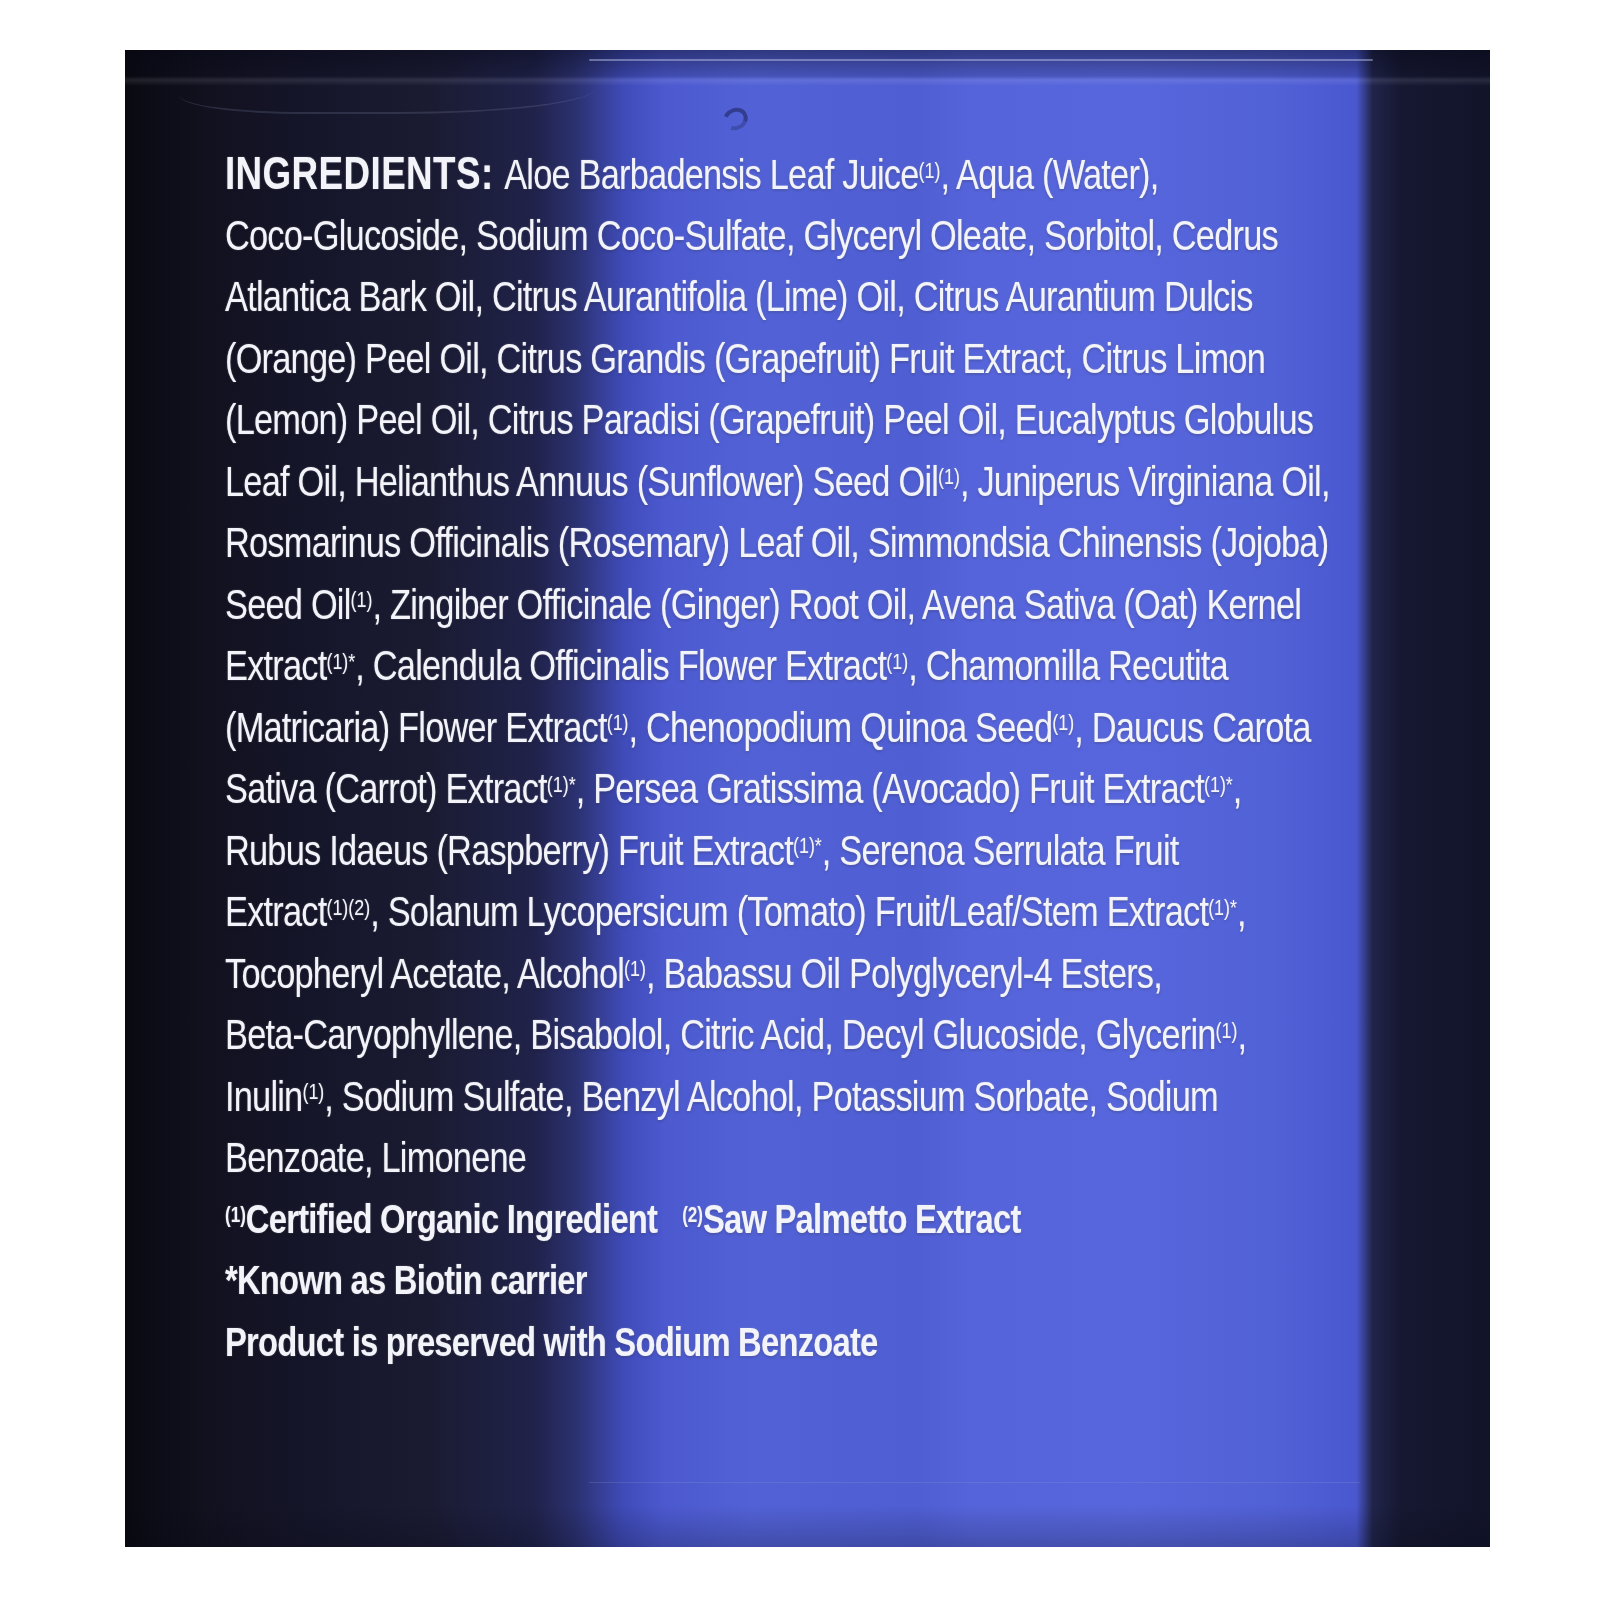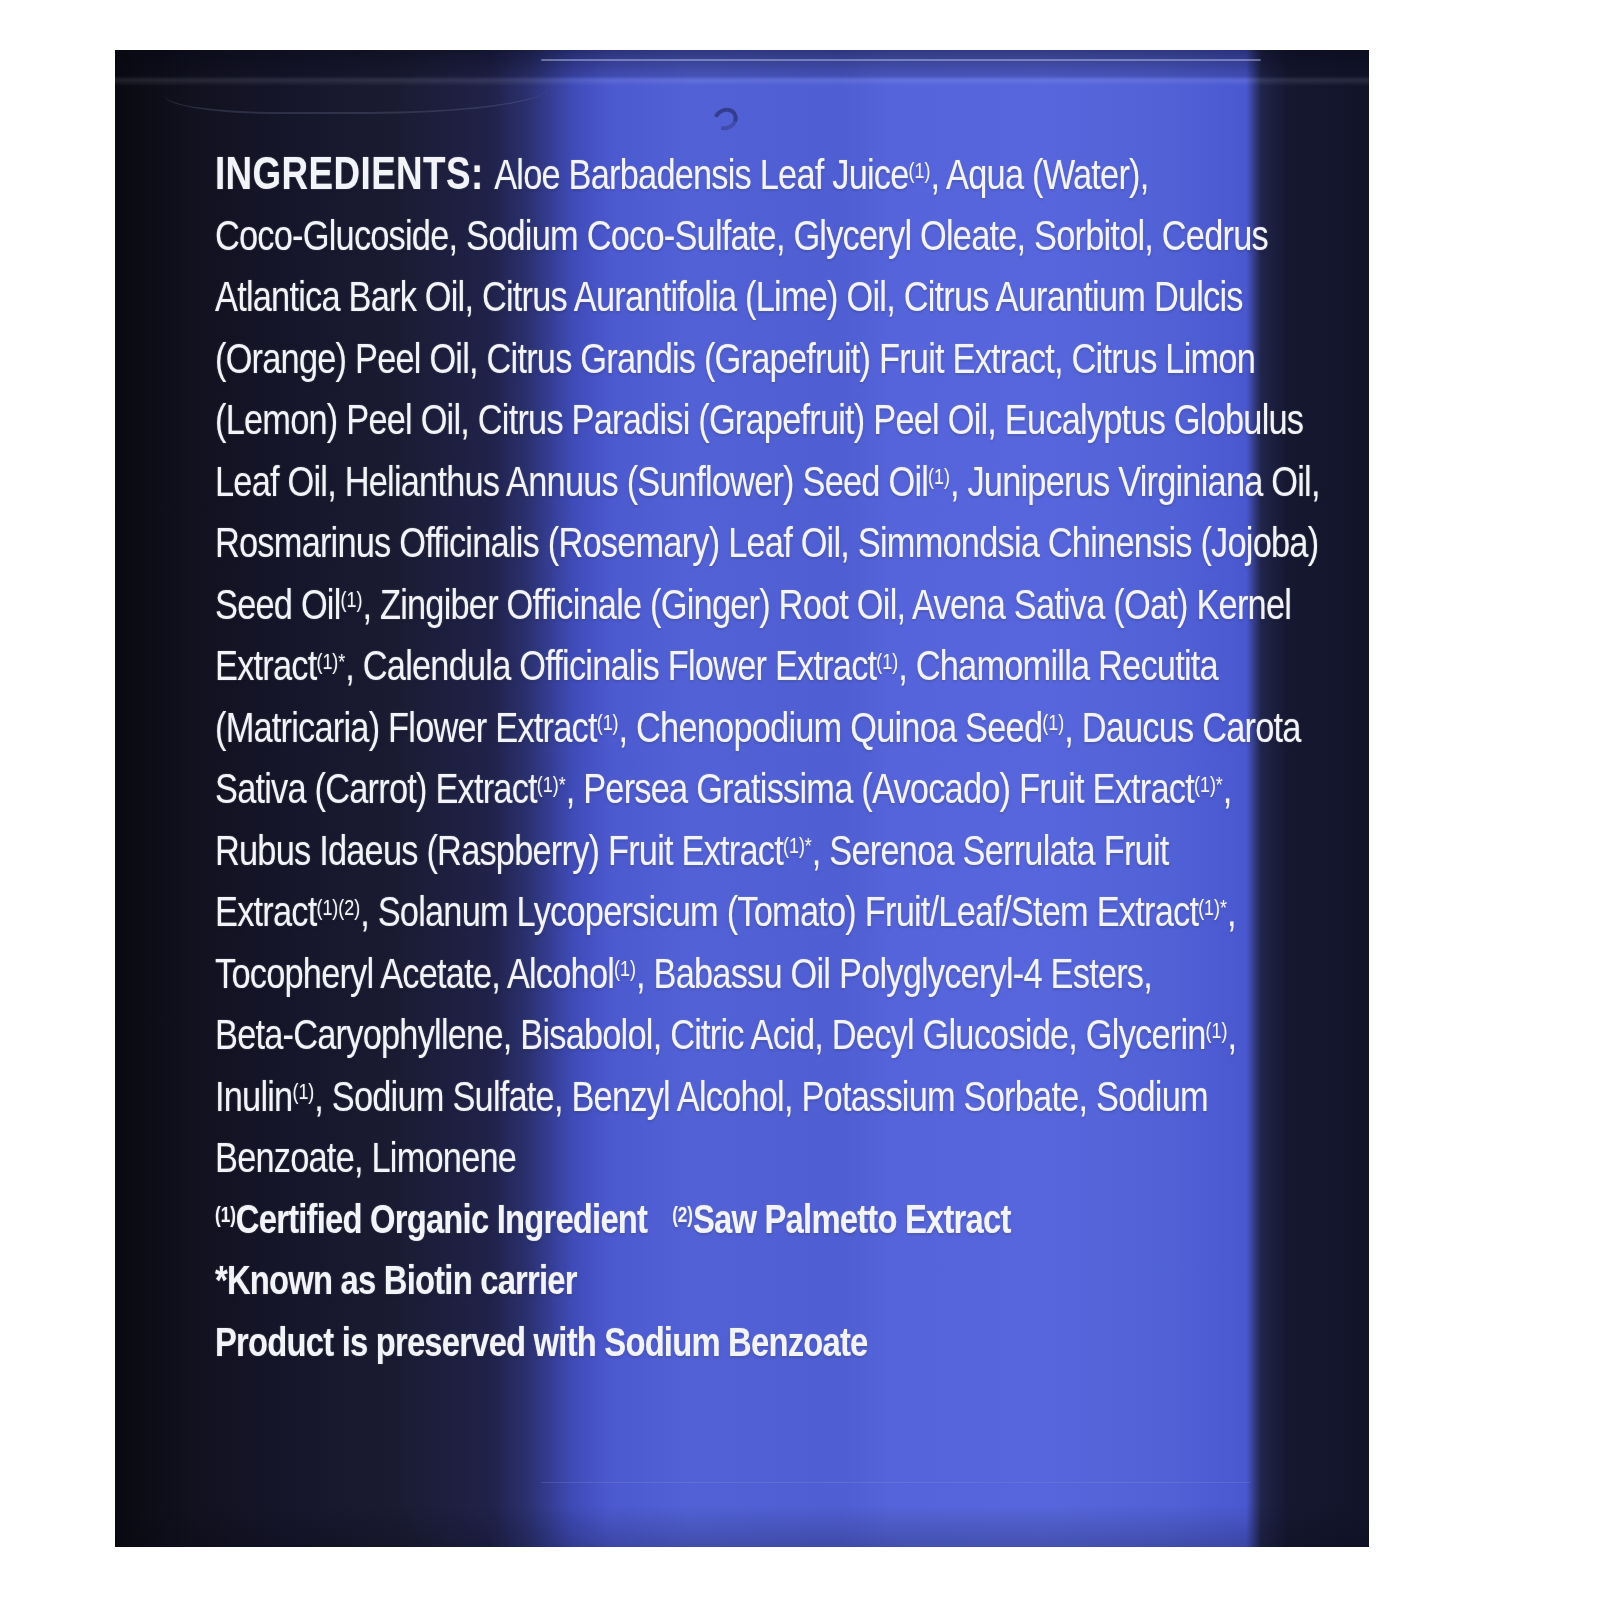--- a/index.html
+++ b/index.html
@@ -3,21 +3,21 @@
 <meta charset="utf-8">
 <style>
   html,body{margin:0;padding:0;}
   body{
     width:1600px;height:1600px;
     background:var(--c-page,#ffffff);
     font-family:"Liberation Sans",sans-serif;
     position:relative;overflow:hidden;
   }
   .photo{
-    position:absolute;left:115px;top:50px;width:1254px;height:1497px;
+    position:absolute;left:125px;top:50px;width:1365px;height:1497px;
     background:
       linear-gradient(180deg,
         rgba(5,6,20,0.45) 0px, rgba(5,6,20,0.16) 26px,
         rgba(235,240,255,0.10) 30px, rgba(235,240,255,0.00) 36px,
         rgba(0,0,0,0) 60px, rgba(0,0,0,0) calc(100% - 42px),
         rgba(4,5,16,0.22) 100%),
       linear-gradient(90deg,
         #090910 0%, #0c0c16 1.6%, #11111f 6%, #16162b 14%, #1a1b31 22%,
         #20224a 30%, #2b3170 33%, var(--c-blue-deep,#3f4bb8) 36.5%,
         #4c59cf 39.5%, var(--c-blue,#5262d6) 46%, #4f5ed2 58%,

